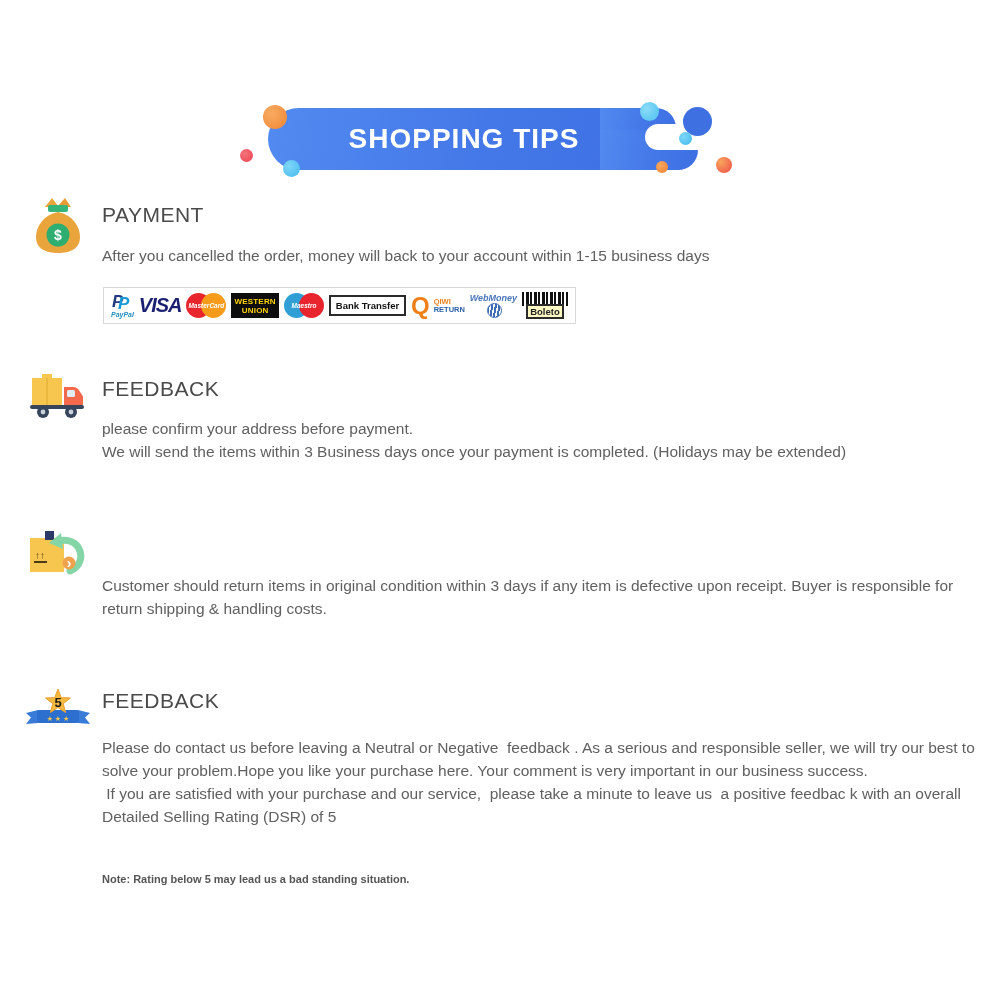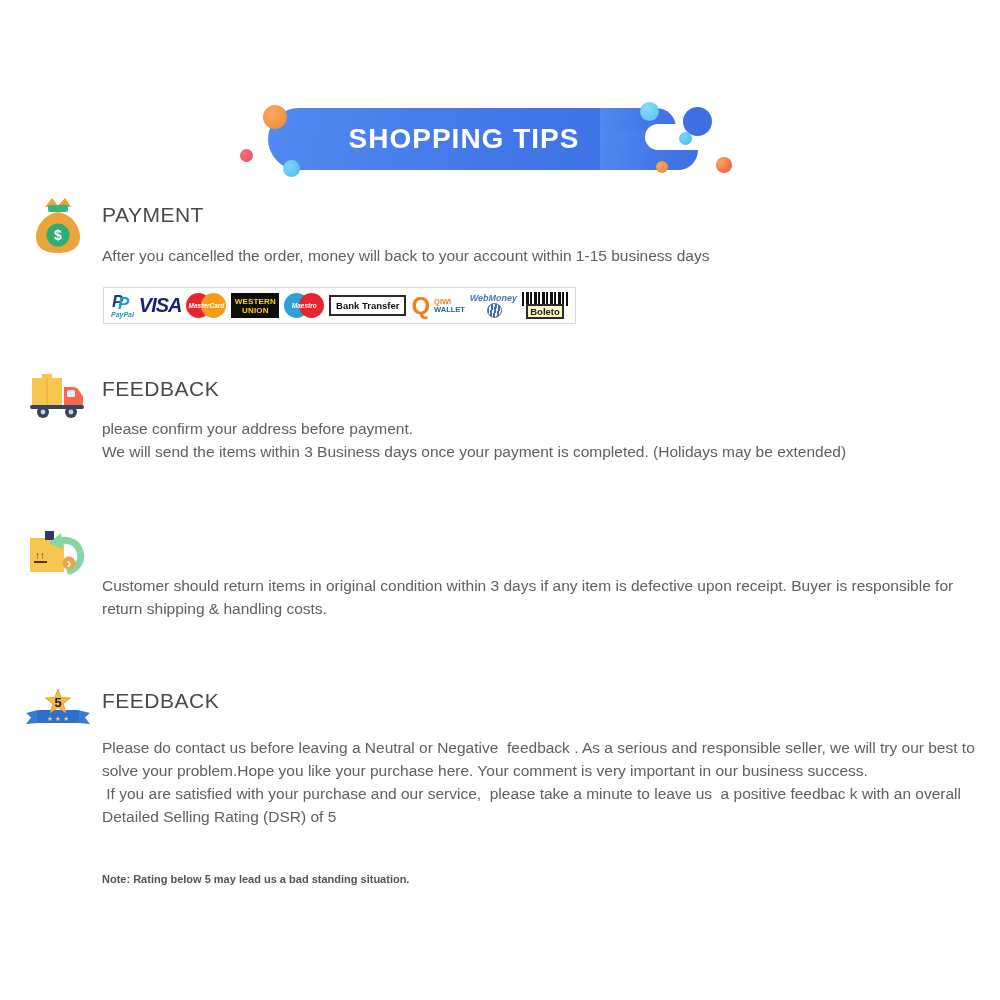--- a/index.html
+++ b/index.html
@@ -126,21 +126,21 @@
     <div class="logo cc ms">
       <div class="c1"></div>
       <div class="c2"></div>
       <div class="cc-label">Maestro</div>
     </div>
     <div class="logo bank">Bank Transfer</div>
     <div class="logo qiwi">
       <span class="qiwi-q">Q</span>
       <span class="qiwi-txt">
         <span class="qiwi-t1">QIWI</span>
-        <span class="qiwi-t2">WALLET</span>
+        <span class="qiwi-t2">RETURN</span>
       </span>
     </div>
     <div class="logo wm">
       <span class="wm-label">WebMoney</span>
       <span class="wm-globe"></span>
     </div>
     <div class="logo boleto">
       <div class="barcode"></div>
       <div class="boleto-label">Boleto</div>
     </div>

